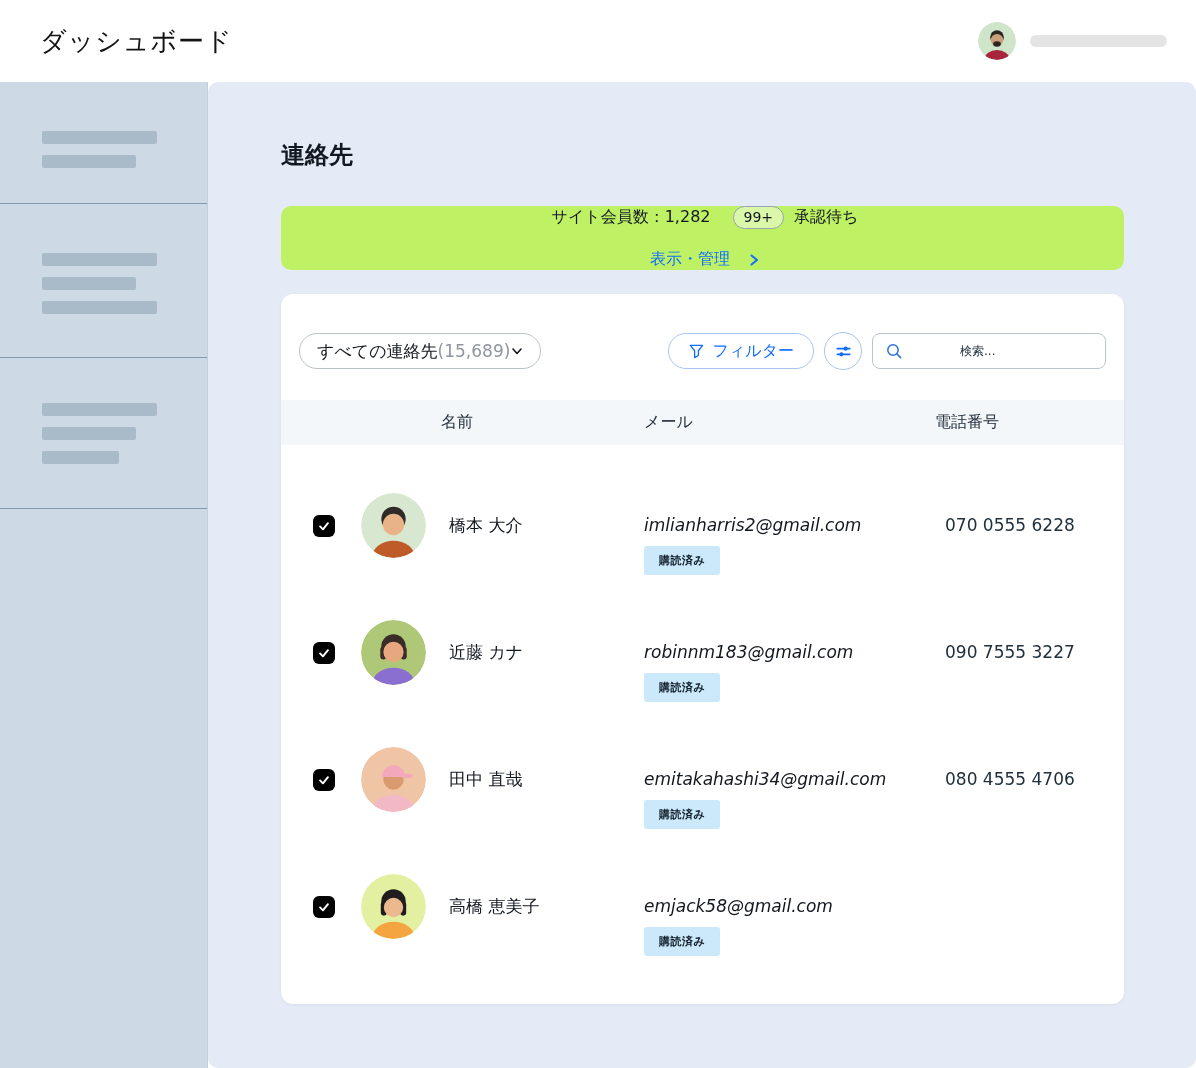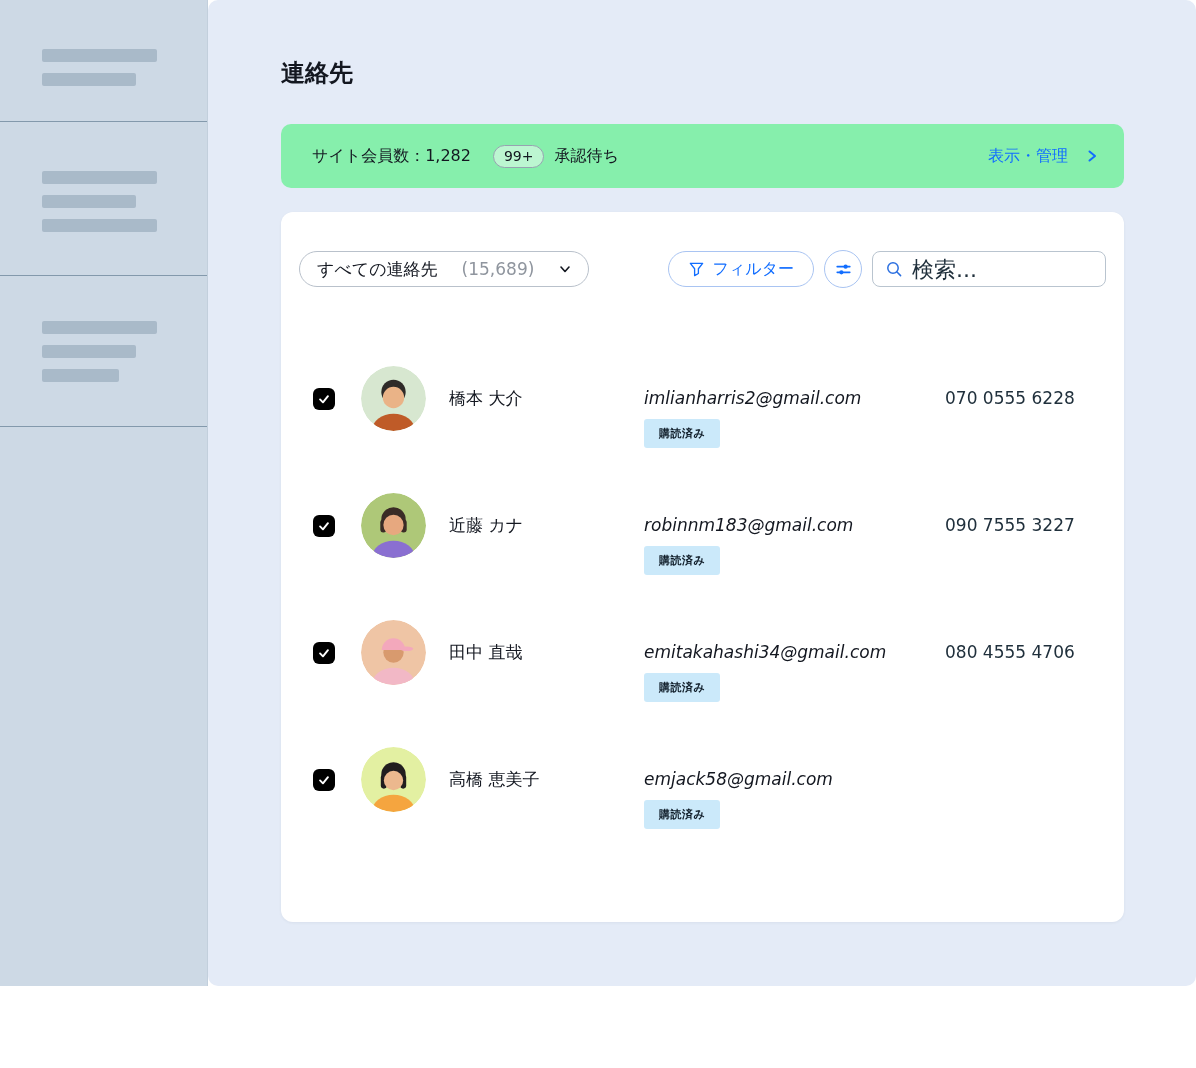--- a/index.html
+++ b/index.html
@@ -22,35 +22,35 @@
   .side-section.s2 { height:154px; padding:49px 0 0 42px; }
   .side-section.s3 { height:151px; padding:45px 0 0 42px; }
   .side-section.s4 { flex:1; border-bottom:none; }
   .side-bar { height:13px; border-radius:2px; background:#a9bac9; margin-bottom:11px; }
   .side-bar.w1 { width:115px; } .side-bar.w2 { width:94px; } .side-bar.w3 { width:77px; }
 
   .main { flex:1; background:#e4ebf7; padding:58px 72px 0 73px;border-radius:10px; }
   .page-heading { font-size:24px; font-weight:700; color:#131720; line-height:30px; }
 
   
-  .banner { margin-top:36px; height:64px; background:#86efac; border-radius:10px; display:flex; align-items:center; justify-content:space-between; padding:0 26px 0 31px; }
+  .banner { margin-top:36px; height:64px; background:#bef264; border-radius:10px; display:flex; align-items:center; justify-content:space-between; padding:0 26px 0 31px;flex-direction:column; }
   .banner-left { display:flex; align-items:center; gap:10px; font-size:16px; color:#131720; }
   .badge-99 { margin-left:12px; border:1px solid #97a3b1; background:rgba(255,255,255,0.45); border-radius:13px; padding:2px 10px 3px; font-size:14px; color:#131720; }
   .manage-link { display:flex; align-items:center; gap:18px; color:#116dff; font-size:16px; text-decoration:none; cursor:pointer; }
 
   
   .card { margin-top:24px; background:#fff; border-radius:12px; height:710px; box-shadow:0 1px 3px rgba(32,48,60,0.06); }
   .toolbar { display:flex; align-items:center; justify-content:space-between; padding:38px 18px 30px 18px; }
-  .dropdown { display:flex; align-items:center; gap:24px; height:36px; padding:0 16px 0 17px; border:1px solid #b9c1cb; border-radius:18px; background:#fff; font-size:17px; color:#131720; cursor:pointer; font-family:inherit; }
+  .dropdown { display:flex; align-items:center; gap:0; height:36px; padding:0 16px 0 17px; border:1px solid #b9c1cb; border-radius:18px; background:#fff; font-size:17px; color:#131720; cursor:pointer; font-family:inherit; }
   .dropdown .count { color:#8f959e; }
   .toolbar-right { display:flex; align-items:center; gap:10px; }
   .filter-btn { display:flex; align-items:center; gap:8px; height:36px; padding:0 19px; border:1px solid #a9c4f2; border-radius:18px; background:#fff; color:#116dff; font-size:16px; cursor:pointer; font-family:inherit; }
   .adjust-btn { width:38px; height:38px; border-radius:50%; border:1px solid #a9c4f2; background:#fff; display:flex; align-items:center; justify-content:center; cursor:pointer; }
   .search { display:flex; align-items:center; gap:9px; width:234px; height:36px; border:1px solid #b9c4cf; border-radius:8px; background:#fff; padding:0 10px 0 12px; }
-  .search input { border:none; outline:none; flex:1; font-size:22px; color:#3b82f6; font-family:inherit; background:transparent; min-width:0; }
+  .search input { border:none; outline:none; flex:1; font-size:12px; color:#3b82f6; font-family:inherit; background:transparent; min-width:0;margin-left:48px; }
   .search input::placeholder { color:#20303c; opacity:1; }
 
   
   .thead, .row { display:grid; grid-template-columns:48px 80px 203px 289px 1fr; padding-left:32px; }
   .thead { height:45px; background:#f4f7fa; align-items:center; font-size:16px; color:#25313d; }
   .thead .col-phone { padding-left:2px; }
   .rows { padding-top:17px; }
   .row { height:127px; align-items:center; }
   .checkbox { width:22px; height:22px; border-radius:6px; background:#000; display:flex; align-items:center; justify-content:center; cursor:pointer; }
   .avatar { width:65px; height:65px; border-radius:50%; display:block; }
@@ -58,20 +58,42 @@
   .cell.email { align-self:stretch; padding-top:51px; }
   .email-text { font-size:17px; line-height:24px; color:#131720;font-style:italic; }
   .sub-badge { display:inline-block; margin-top:9px; background:#cbe9fa; color:#0d1a26; font-size:11px; font-weight:700; letter-spacing:0.5px; padding:7px 15px; border-radius:3px; }
   .cell.phone { align-self:stretch; padding-top:51px; padding-left:12px; font-size:17px; line-height:24px; color:#20303c; }
 </style>
 </head>
 <body>
 
 <div class="app">
 
+  <header class="topbar">
+    <div class="topbar-title">ダッシュボード</div>
+    <div class="topbar-right">
+      <div class="avatar-sm">
+        <svg viewBox="0 0 64 64" width="38" height="38">
+          <defs>
+              <clipPath id="c0">
+                <circle cx="32" cy="32" r="32"></circle>
+              </clipPath>
+            </defs>
+          <circle cx="32" cy="32" r="32" fill="#cfe5ca"></circle>
+          <g clip-path="url(#c0)">
+            <ellipse cx="32" cy="63" rx="21" ry="16" fill="#a8253e"></ellipse>
+            <circle cx="32" cy="25.5" r="11.5" fill="#2c2620"></circle>
+            <circle cx="32" cy="30.5" r="10.5" fill="#caa07c"></circle>
+            <ellipse cx="32" cy="37" rx="6.5" ry="4.5" fill="#2c2620"></ellipse>
+          </g>
+        </svg>
+      </div>
+      <div class="name-placeholder"></div>
+    </div>
+  </header>
 
   <div class="body">
 
     <aside class="sidebar">
       <div class="side-section s1">
         <div class="side-bar w1"></div>
         <div class="side-bar w2"></div>
       </div>
       <div class="side-section s2">
         <div class="side-bar w1"></div>
@@ -130,20 +152,27 @@
             <div class="search">
               <svg width="18" height="18" viewBox="0 0 18 18">
                 <circle cx="8" cy="8" r="5.2" fill="none" stroke="#2b6fe0" stroke-width="1.5"></circle>
                 <line x1="12" y1="12" x2="15.6" y2="15.6" stroke="#2b6fe0" stroke-width="1.5" stroke-linecap="round"></line>
               </svg>
               <input type="text" placeholder="検索..." style="">
             </div>
           </div>
         </div>
 
+        <div class="thead">
+          <div></div>
+          <div></div>
+          <div class="col-name">名前</div>
+          <div class="col-email">メール</div>
+          <div class="col-phone">電話番号</div>
+        </div>
 
         <div class="rows">
 
           <div class="row">
             <div class="cell">
                 <span class="checkbox">
               <svg width="14" height="14" viewBox="0 0 16 16">
                     <polyline points="3.5,8.5 6.8,11.8 12.5,4.8" fill="none" stroke="#fff" stroke-width="2.2" stroke-linecap="round" stroke-linejoin="round"></polyline>
                   </svg>
             </span>

